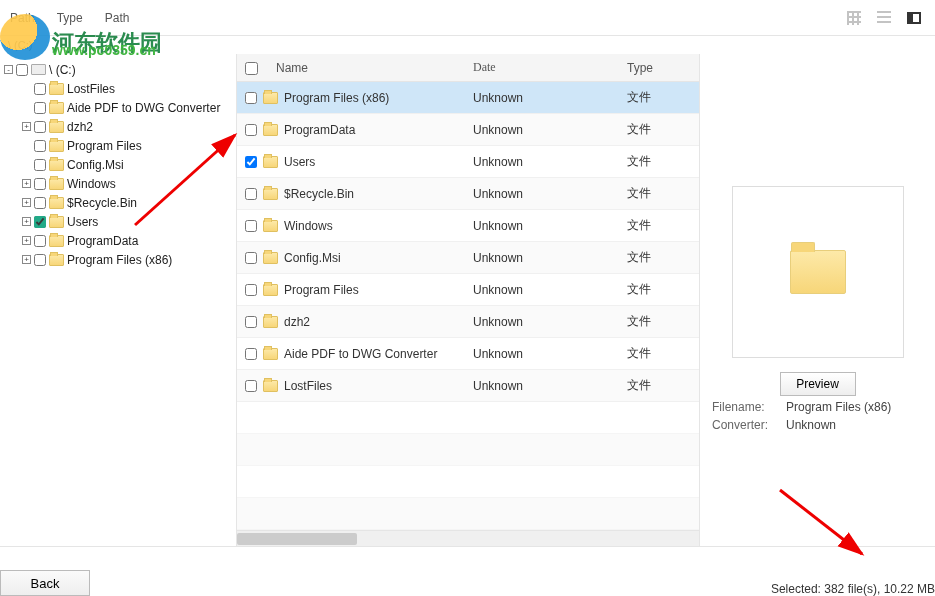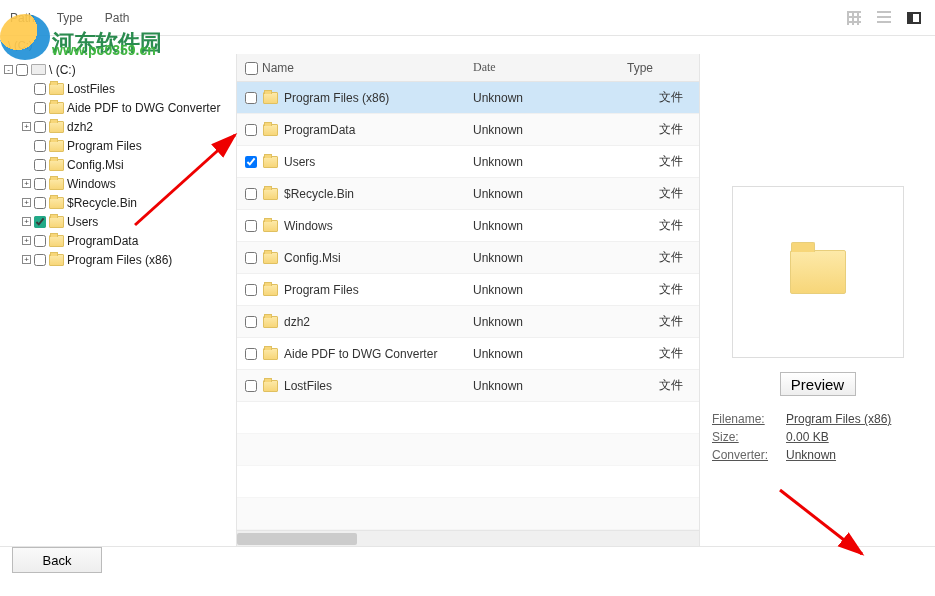--- a/index.html
+++ b/index.html
@@ -21,46 +21,46 @@
 .tree-row .exp.blank { border: none; }
 .tree-row .cb { width: 12px; height: 12px; }
 .folder-ico { width: 15px; height: 12px; background: linear-gradient(#fde9a8,#f7d679); border: 1px solid #e0c060; border-radius: 1px; position: relative; }
 .folder-ico::before { content: ""; position: absolute; top: -3px; left: 0; width: 6px; height: 3px; background: #f7d679; border: 1px solid #e0c060; border-bottom: none; }
 .drive-ico { width: 15px; height: 11px; background: #eee; border: 1px solid #aaa; border-radius: 1px; }
 .tree-row span.lbl { font-size: 12px; color: #222; }
 .tree-row.checked .cb { accent-color: #2a8; }
 
 .filegrid { flex: 1; display: flex; flex-direction: column; border-right: 1px solid #e5e5e5; overflow: hidden; }
 .gridhead { display: flex; height: 28px; background: #f5f5f5; border-bottom: 1px solid #e5e5e5; align-items: center; font-size: 12px; color: #555; }
-.gridhead .c1 { width: 230px; display: flex; align-items: flex-end; padding-left: 8px; gap: 4px; }
+.gridhead .c1 { width: 230px; display: flex; align-items: flex-end; padding-left: 8px; gap: 18px; }
 .gridhead .c2 { width: 154px; padding-left: 6px; font-family: Liberation Serif, serif; }
 .gridhead .c3 { flex: 1; padding-left: 6px; }
 .gridbody { flex: 1; overflow-y: hidden; }
 .gridrow { display: flex; height: 32px; align-items: center; border-bottom: 1px solid #f0f0f0; }
 .gridrow:nth-child(even) { background: #fafafa; }
 .gridrow.selected { background: #cfe6f8; }
 .gridrow .c1 { width: 230px; display: flex; align-items: center; padding-left: 8px; gap: 6px; }
 .gridrow .c2 { width: 154px; padding-left: 6px; color: #333; }
-.gridrow .c3 { flex: 1; padding-left: 6px; color: #333; margin-left: 32px; }
+.gridrow .c3 { flex: 1; padding-left: 6px; color: #333; }
 .gridrow .cb { width: 12px; height: 12px; }
 .gridrow.emptyrow { border-bottom: 1px solid #f5f5f5; }
 .hscroll { height: 16px; background: #f0f0f0; border-top: 1px solid #e5e5e5; position: relative; }
 .hscroll .thumb { position: absolute; left: 0; top: 2px; width: 120px; height: 12px; background: #ccc; border-radius: 2px; }
 
 .preview { width: 235px; padding: 16px 12px; display: flex; flex-direction: column; align-items: center; }
 .preview-box { width: 172px; height: 172px; border: 1px solid #ddd; display: flex; align-items: center; justify-content: center; margin-top: 116px; }
 .preview-box .big-folder { width: 56px; height: 44px; background: linear-gradient(#fde9a8,#f7d679); border: 1px solid #e8ce7b; border-radius: 2px; position: relative; }
 .preview-box .big-folder::before { content: ""; position: absolute; top: -9px; left: 0; width: 22px; height: 9px; background: #f7d679; border: 1px solid #e8ce7b; border-bottom: none; border-radius: 2px 2px 0 0; }
-.preview-btn { margin-top: 14px; width: 76px; height: 24px; background: linear-gradient(#fff,#eee); border: 1px solid #bbb; cursor: pointer; font-size: 15px; }
-.meta { width: 100%; margin-top: 16px; font-size: 12px; color: #555; text-decoration: underline; }
+.preview-btn { margin-top: 14px; width: 76px; height: 24px; background: linear-gradient(#fff,#eee); border: 1px solid #bbb; cursor: pointer; font-size: 12px; }
+.meta { width: 100%; margin-top: 4px; font-size: 12px; color: #555; }
 .meta-row { display: flex; height: 18px; }
 .meta-row .k { width: 74px; color: #666; }
 .meta-row .v { color: #444; }
 
-.footer { height: 50px; border-top: 1px solid #e5e5e5; display: flex; align-items: flex-start; padding: 0 12px; justify-content: space-between; }
+.footer { height: 50px; border-top: 1px solid #e5e5e5; display: flex; align-items: flex-end; padding: 0 0; justify-content: space-between; }
 .back-btn { width: 90px; height: 26px; background: linear-gradient(#fafafa,#eee); border: 1px solid #bbb; cursor: pointer; font-size: 13px; }
 .footer-right { display: flex; align-items: center; gap: 16px; }
 .sel-text { font-size: 12px; color: #333; }
 .recover-btn { width: 86px; height: 28px; background: #5cb82c; color: #fff; border: 1px solid #4aa024; cursor: pointer; font-size: 13px; font-weight: bold; }
 
 .watermark { position: absolute; left: 0; top: 14px; width: 175px; height: 48px; pointer-events: none; opacity: .9; z-index: 50; }
 .watermark .logo { position: absolute; left: 0; top: 0; width: 50px; height: 46px; border-radius: 50%; background: radial-gradient(circle at 35% 35%, #ffc94a 0 45%, #1c8fd6 45% 100%); }
 .watermark .txt1 { position: absolute; left: 52px; top: 14px; font-size: 22px; font-weight: bold; color: #15803d; white-space: nowrap; }
 .watermark .txt2 { position: absolute; left: 52px; top: 28px; font-size: 14px; font-weight: bold; color: #2cae2c; white-space: nowrap; }
 
@@ -283,34 +283,31 @@
     <div class="preview-box">
       <div class="big-folder"></div>
     </div>
     <button class="preview-btn">Preview</button>
     <div class="meta" id="meta">
         <div class="meta-row">
           <span class="k">Filename:</span>
           <span class="v">Program Files (x86)</span>
         </div>
         <div class="meta-row">
-          <span class="k">Size:</span>
-          <span class="v">0.00 KB</span>
-        </div>
-        <div class="meta-row">
           <span class="k">Converter:</span>
           <span class="v">Unknown</span>
         </div>
       </div>
   </div>
 </div>
 
 <div class="footer">
   <button class="back-btn">Back</button>
   <div class="footer-right">
+    <span class="sel-text">Selected: 382 file(s), 10.22 MB</span>
   </div>
 </div>
 
 <div class="watermark">
   <div class="logo"></div>
   <div class="txt1">河东软件园</div>
   <div class="txt2">www.pc0359.cn</div>
 </div>
 
 <div class="arrow" style="left:135px; top:125px;">

